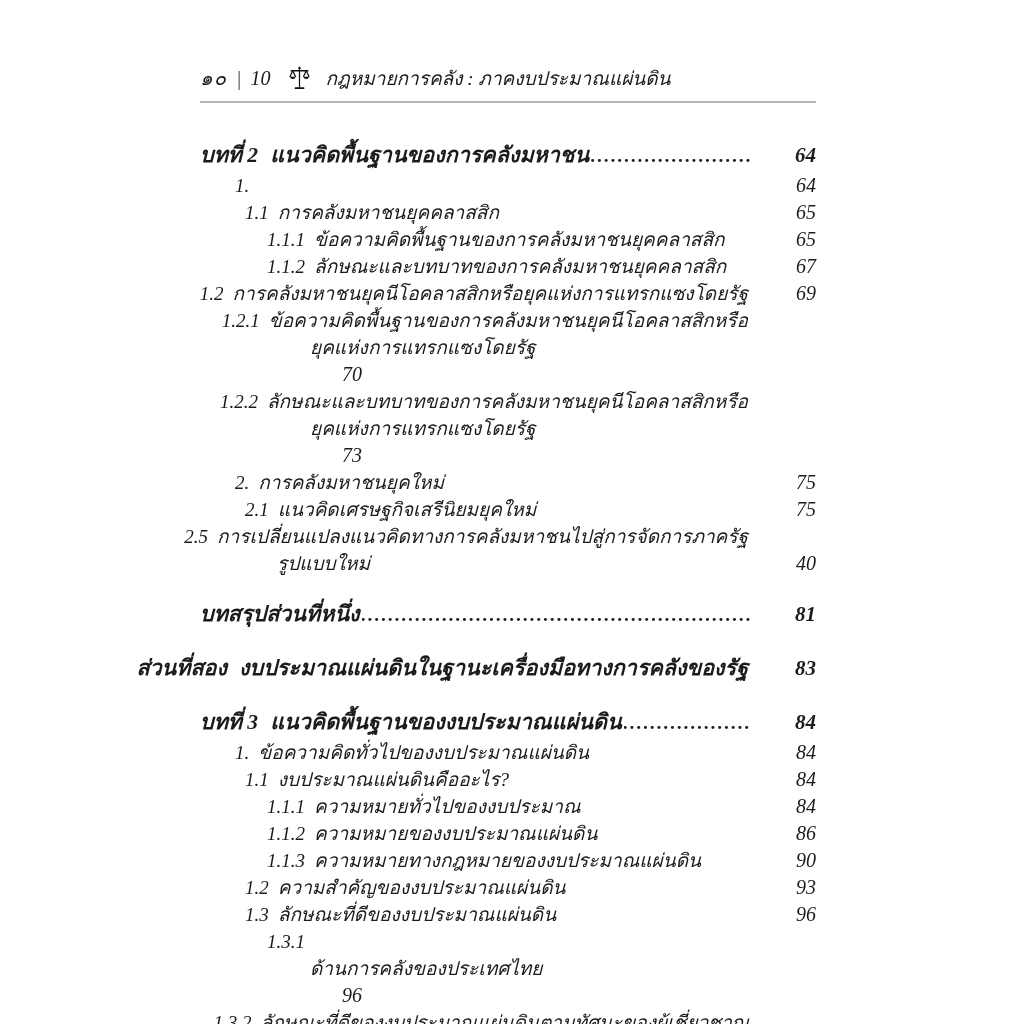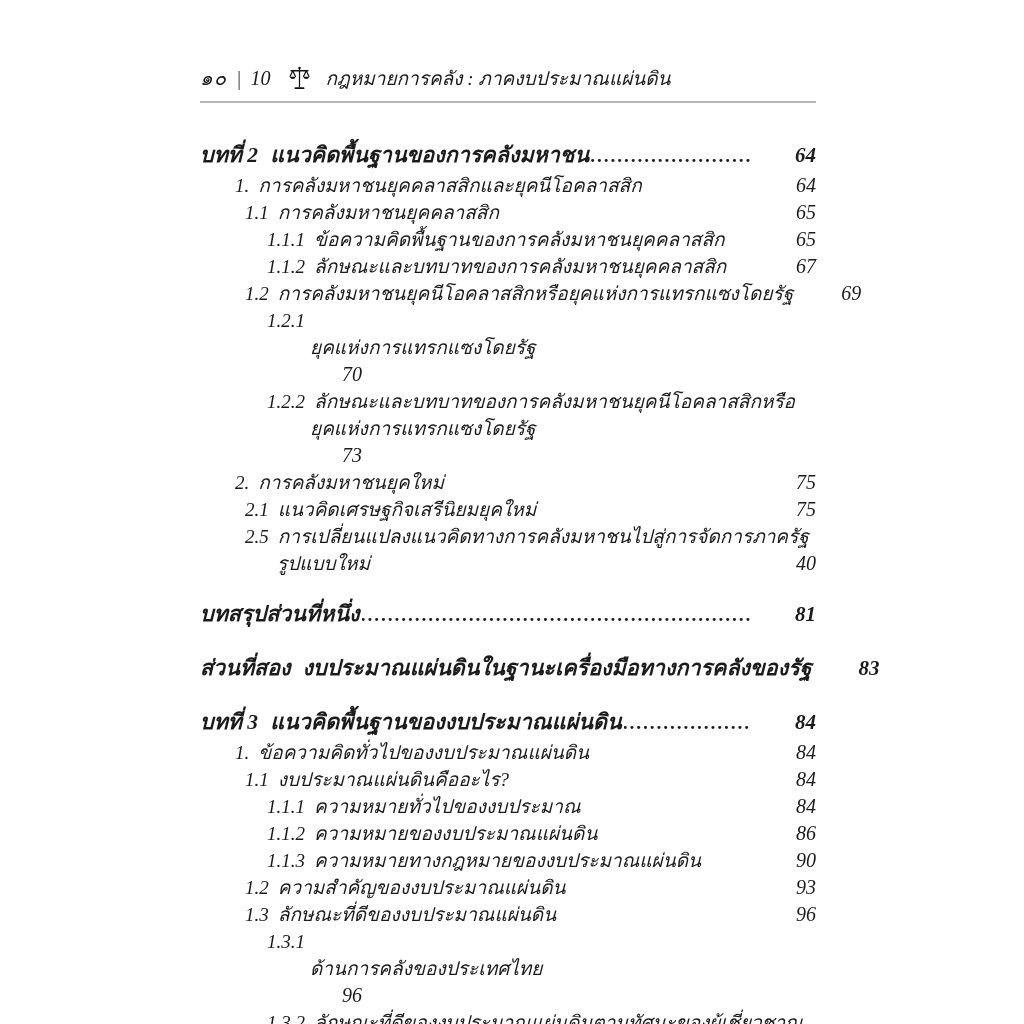--- a/index.html
+++ b/index.html
@@ -47,20 +47,21 @@
   
   .toc {
     margin-top: 36px;
   }
   .toc-row {
     display: flex;
     align-items: baseline;
     line-height: 27px;
     font-size: 19px;
     white-space: nowrap;
+    justify-content: flex-end;
   }
   .toc-row.bold {
     font-weight: bold;
     font-size: 21.5px;
     line-height: 32px;
   }
   .toc-row.gap { margin-top: 21px; }
   .toc-row .label { flex: 0 0 auto; margin-right: 9px; }
   .toc-row.chapter .label { margin-right: 12px; }
   .toc-row .title { flex: 0 0 auto; }
@@ -121,21 +122,20 @@
 
   <div class="toc">
       <div class="toc-row chapter bold">
     <span class="label">บทที่ 2</span>
     <span class="title">แนวคิดพื้นฐานของการคลังมหาชน</span>
     <span class="leader dots"></span>
     <span class="page">64</span>
   </div>
       <div class="toc-row l1">
     <span class="label">1.</span>
-    <span class="title">การคลังมหาชนยุคคลาสสิกและยุคนีโอคลาสสิก</span>
     <span class="leader"></span>
     <span class="page">64</span>
   </div>
       <div class="toc-row l2">
     <span class="label">1.1</span>
     <span class="title">การคลังมหาชนยุคคลาสสิก</span>
     <span class="leader"></span>
     <span class="page">65</span>
   </div>
       <div class="toc-row l3">
@@ -151,20 +151,21 @@
     <span class="page">67</span>
   </div>
       <div class="toc-row l2">
     <span class="label">1.2</span>
     <span class="title">การคลังมหาชนยุคนีโอคลาสสิกหรือยุคแห่งการแทรกแซงโดยรัฐ</span>
     <span class="leader"></span>
     <span class="page">69</span>
   </div>
       <div class="toc-row l3">
     <span class="label">1.2.1</span>
+    <span class="title">ข้อความคิดพื้นฐานของการคลังมหาชนยุคนีโอคลาสสิกหรือ</span>
     <span class="leader"></span>
     <span class="page"></span>
   </div>
       <div class="toc-row cont3">
 
     <span class="title">ยุคแห่งการแทรกแซงโดยรัฐ</span>
     <span class="leader"></span>
     <span class="page">70</span>
   </div>
       <div class="toc-row l3">

